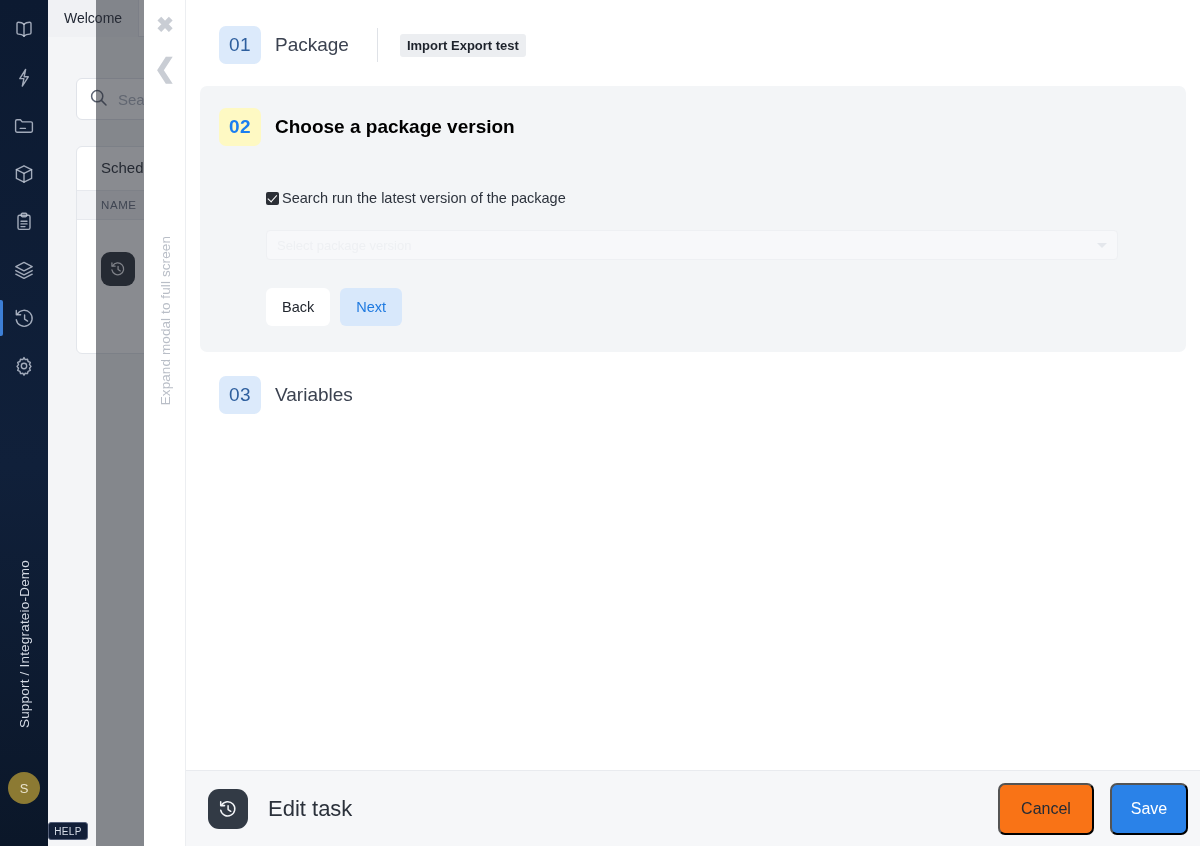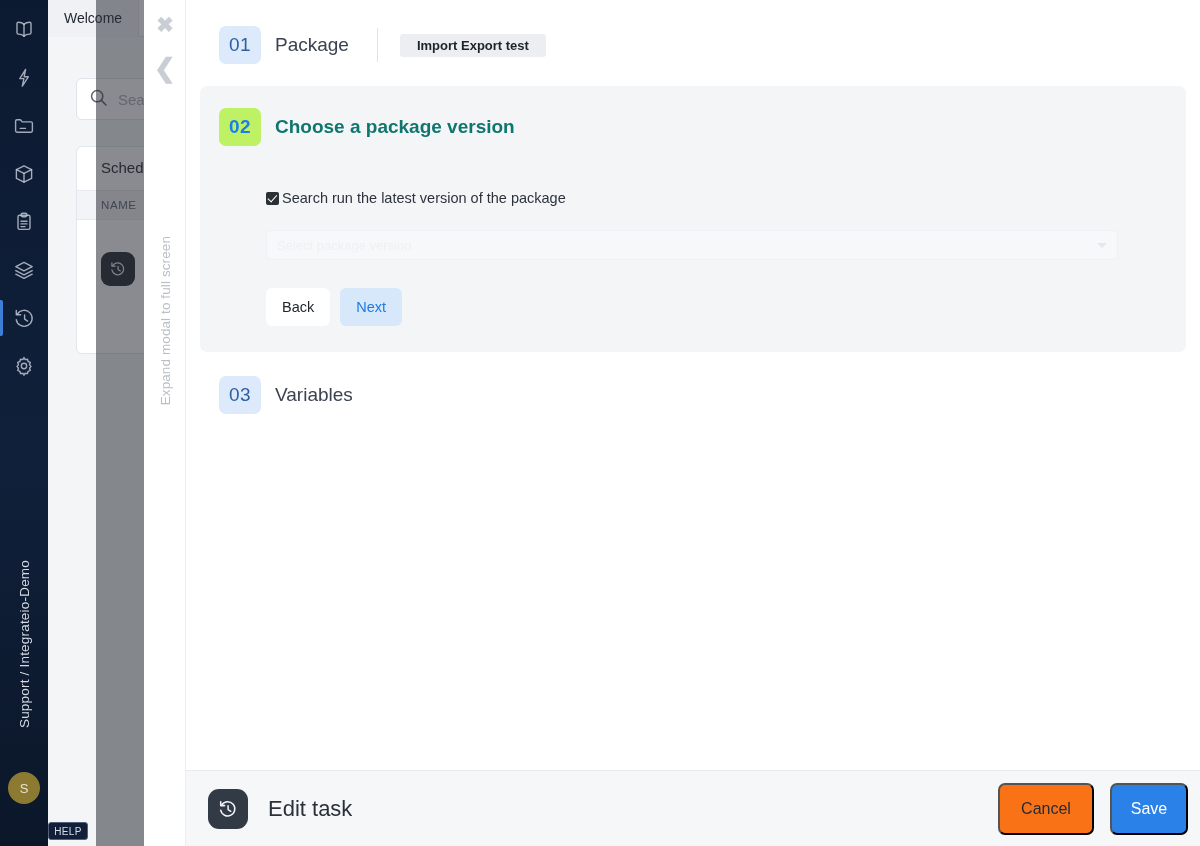--- a/index.html
+++ b/index.html
@@ -146,36 +146,36 @@
   .step-head {
     display: flex; align-items: center; gap: 14px;
     padding: 26px 0 22px 33px;
   }
   .step-num {
     width: 42px; height: 38px; border-radius: 7px;
     background: #dceafb; color: #2e5f9e;
     font-size: 19px; letter-spacing: .5px;
     display: flex; align-items: center; justify-content: center;
   }
-  .step-num.active { background: #bef264; color: #1a7ef0; font-weight: bold; }
+  .step-num.active { background: #fef9c3; color: #1a7ef0; font-weight: bold; }
   .step-title { font-size: 19px; color: #3b4250; }
   .step-divider { width: 1px; height: 34px; background: #dfe2e7; margin: 0 8px 0 14px; }
   .pkg-badge {
     background: #eceef1; color: #1d222b;
     font-size: 13px; font-weight: bold;
-    padding: 4px 17px; border-radius: 3px; white-space: nowrap;
+    padding: 4px 7px; border-radius: 3px; white-space: nowrap;
   }
 
   
   .step-card {
     margin: 0 14px; background: #f3f5f7;
     border-radius: 7px; padding: 22px 0 26px 0;
   }
   .step-card-head { display: flex; align-items: center; gap: 14px; padding-left: 19px; }
-  .step-card-title { font-size: 19px; font-weight: bold; color: #0f766e; }
+  .step-card-title { font-size: 19px; font-weight: bold; color: #000000; }
   .card-inner { padding: 0 0 0 66px; }
   .chk-row {
     display: flex; align-items: center; gap: 0px;
     margin-top: 44px;
   }
   .chk-box {
     width: 13px; height: 13px; border-radius: 2px;
     background: #2b2f36; position: relative; flex: none;
     cursor: pointer;
   }

